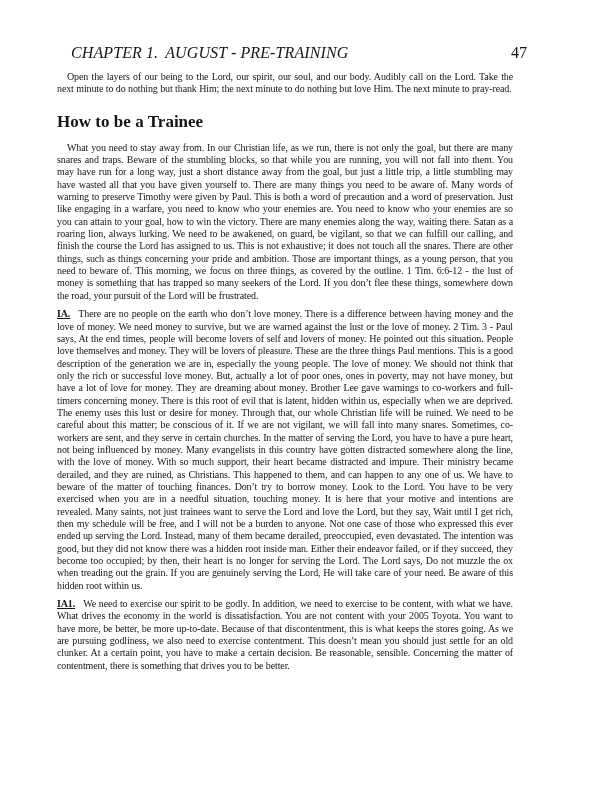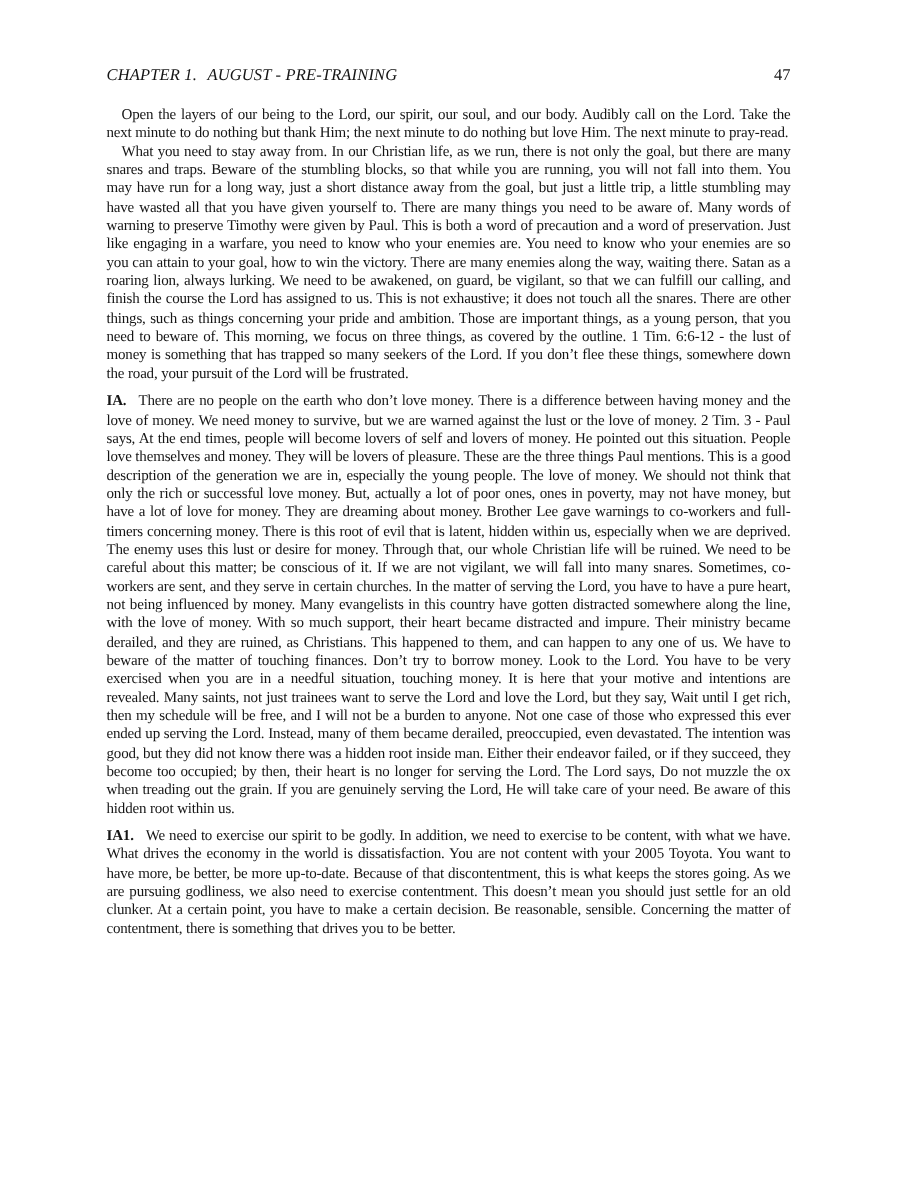--- a/index.html
+++ b/index.html
@@ -14,65 +14,66 @@
     overflow: hidden;
   }
   .running-header {
     position: absolute;
     top: 44px;
     left: 71px;
     width: 456px;
     display: flex;
     justify-content: space-between;
     align-items: baseline;
-    font-size: 11px;
+    font-size: 16px;
   }
   .header-left { font-style: italic; letter-spacing: 0.1px; }
   .header-left .chapter-title { margin-left: 7px; }
   .page-number { font-style: normal; }
   .content {
     position: absolute;
     top: 71px;
-    left: 71px;
+    left: 57px;
     width: 456px;
     font-size: 10px;
     line-height: 12.35px;
     text-align: justify;
     letter-spacing: -0.12px;
     word-spacing: 0.1px;
   }
   .content p { margin: 0; }
   p.indent { text-indent: 10px; }
   h1.section-title {
     font-size: 17px;
     line-height: 18px;
     font-weight: bold;
     letter-spacing: 0;
     margin: 17px 0 11px 0;
     text-align: left;
   }
   p.labeled { margin-top: 6px; }
-  .plabel { font-weight: bold; margin-right: 8px; }
+  .plabel { font-weight: bold; margin-right: 8px; text-decoration: underline; }
 </style>
 </head>
 <body>
 
 <div class="page">
 
   <div class="running-header">
     <div class="header-left">
       <span class="chapter-label">CHAPTER 1.</span><span class="chapter-title">AUGUST - PRE-TRAINING</span>
     </div>
     <span class="page-number">47</span>
   </div>
 
   <div class="content">
 
     <p class="indent">Open the layers of our being to the Lord, our spirit, our soul, and our body. Audibly call on the Lord. Take the next minute to do nothing but thank Him; the next minute to do nothing but love Him. The next minute to pray-read.</p>
 
+    <h1 class="section-title">How to be a Trainee</h1>
 
     <p class="indent">What you need to stay away from. In our Christian life, as we run, there is not only the goal, but there are many snares and traps. Beware of the stumbling blocks, so that while you are running, you will not fall into them. You may have run for a long way, just a short distance away from the goal, but just a little trip, a little stumbling may have wasted all that you have given yourself to. There are many things you need to be aware of. Many words of warning to preserve Timothy were given by Paul. This is both a word of precaution and a word of preservation. Just like engaging in a warfare, you need to know who your enemies are. You need to know who your enemies are so you can attain to your goal, how to win the victory. There are many enemies along the way, waiting there. Satan as a roaring lion, always lurking. We need to be awakened, on guard, be vigilant, so that we can fulfill our calling, and finish the course the Lord has assigned to us. This is not exhaustive; it does not touch all the snares. There are other things, such as things concerning your pride and ambition. Those are important things, as a young person, that you need to beware of. This morning, we focus on three things, as covered by the outline. 1 Tim. 6:6-12 - the lust of money is something that has trapped so many seekers of the Lord. If you don’t flee these things, somewhere down the road, your pursuit of the Lord will be frustrated.</p>
 
     <p class="labeled">
       <span class="plabel">IA.</span><span>There are no people on the earth who don’t love money. There is a difference between having money and the love of money. We need money to survive, but we are warned against the lust or the love of money. 2 Tim. 3 - Paul says, At the end times, people will become lovers of self and lovers of money. He pointed out this situation. People love themselves and money. They will be lovers of pleasure. These are the three things Paul mentions. This is a good description of the generation we are in, especially the young people. The love of money. We should not think that only the rich or successful love money. But, actually a lot of poor ones, ones in poverty, may not have money, but have a lot of love for money. They are dreaming about money. Brother Lee gave warnings to co-workers and full-timers concerning money. There is this root of evil that is latent, hidden within us, especially when we are deprived. The enemy uses this lust or desire for money. Through that, our whole Christian life will be ruined. We need to be careful about this matter; be conscious of it. If we are not vigilant, we will fall into many snares. Sometimes, co-workers are sent, and they serve in certain churches. In the matter of serving the Lord, you have to have a pure heart, not being influenced by money. Many evangelists in this country have gotten distracted somewhere along the line, with the love of money. With so much support, their heart became distracted and impure. Their ministry became derailed, and they are ruined, as Christians. This happened to them, and can happen to any one of us. We have to beware of the matter of touching finances. Don’t try to borrow money. Look to the Lord. You have to be very exercised when you are in a needful situation, touching money. It is here that your motive and intentions are revealed. Many saints, not just trainees want to serve the Lord and love the Lord, but they say, Wait until I get rich, then my schedule will be free, and I will not be a burden to anyone. Not one case of those who expressed this ever ended up serving the Lord. Instead, many of them became derailed, preoccupied, even devastated. The intention was good, but they did not know there was a hidden root inside man. Either their endeavor failed, or if they succeed, they become too occupied; by then, their heart is no longer for serving the Lord. The Lord says, Do not muzzle the ox when treading out the grain. If you are genuinely serving the Lord, He will take care of your need. Be aware of this hidden root within us.</span>
     </p>
 
     <p class="labeled">
       <span class="plabel">IA1.</span><span>We need to exercise our spirit to be godly. In addition, we need to exercise to be content, with what we have. What drives the economy in the world is dissatisfaction. You are not content with your 2005 Toyota. You want to have more, be better, be more up-to-date. Because of that discontentment, this is what keeps the stores going. As we are pursuing godliness, we also need to exercise contentment. This doesn’t mean you should just settle for an old clunker. At a certain point, you have to make a certain decision. Be reasonable, sensible. Concerning the matter of contentment, there is something that drives you to be better.</span>
     </p>

